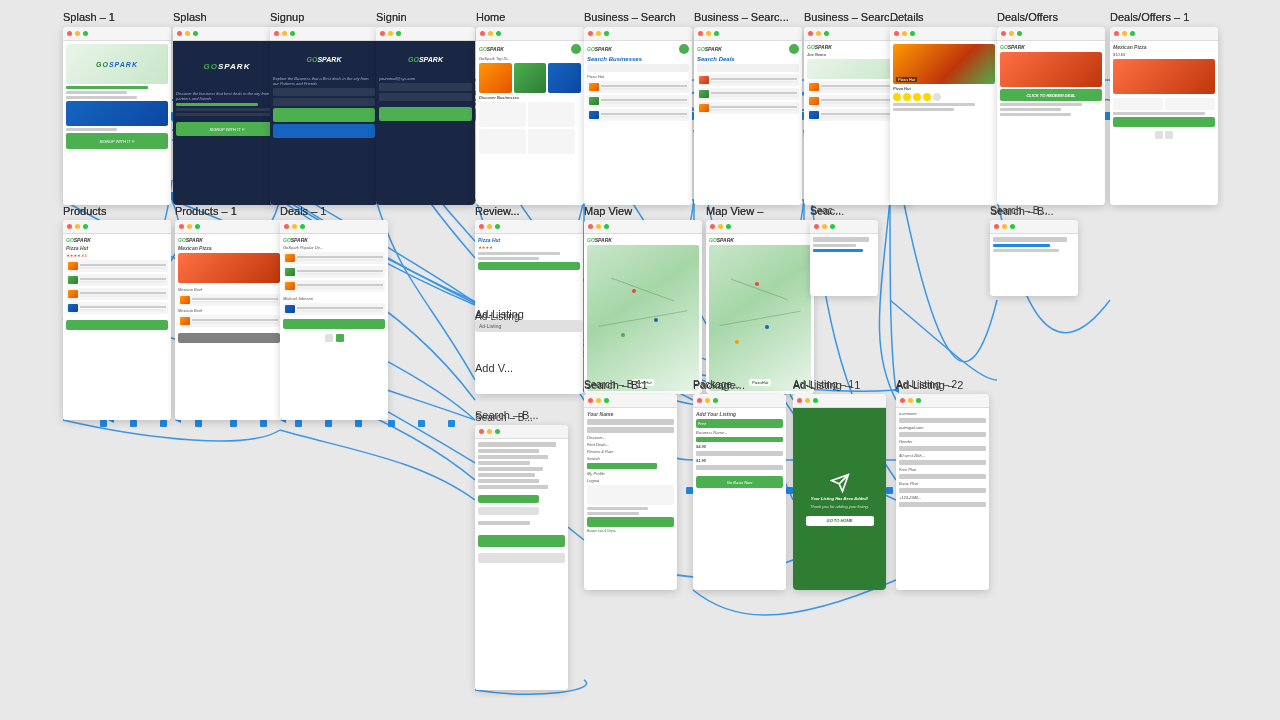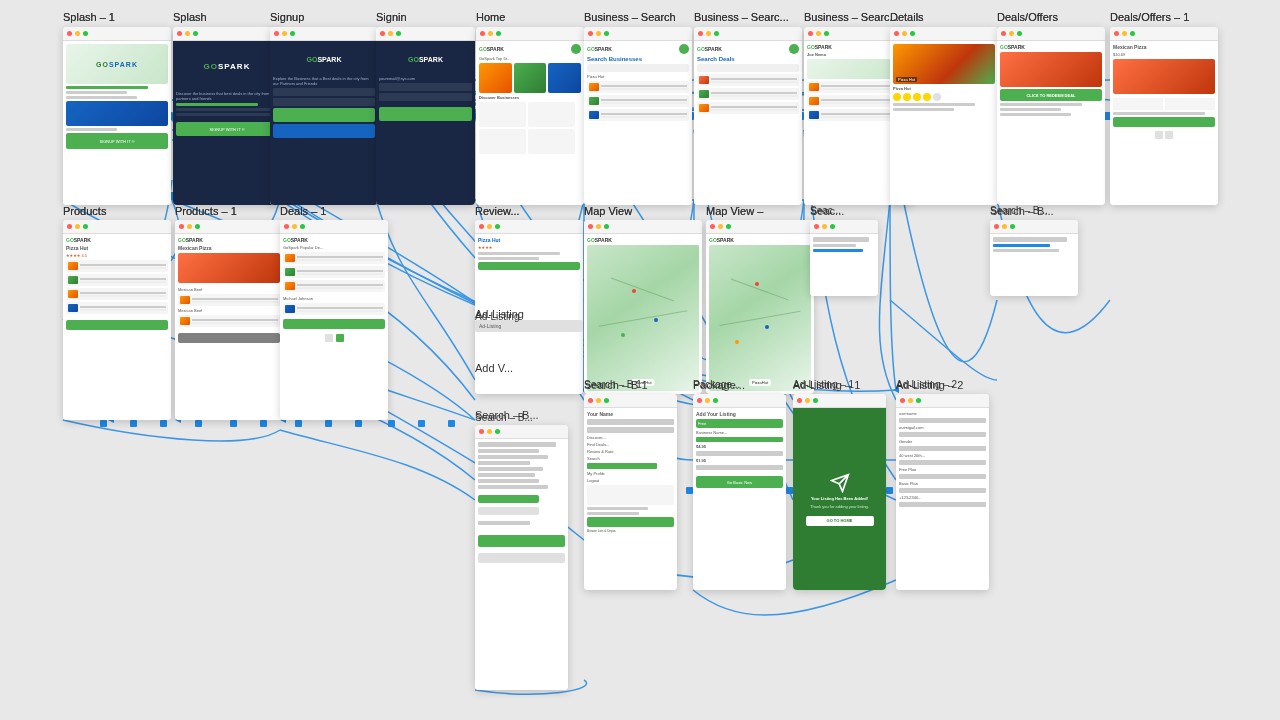--- a/index.html
+++ b/index.html
@@ -62,20 +62,21 @@
     }
     .dot-r { background: #ff5f57; }
     .dot-y { background: #febc2e; }
     .dot-g { background: #28c840; }
 
     .frame-content {
       width: 100%;
       height: calc(100% - 14px);
       overflow: hidden;
       position: relative;
+      font-style: italic;
     }
 
     
     .screen-bg-white { background: #fff; }
 
     .thumb-content {
       padding: 3px;
       font-size: 4px;
       color: #555;
       height: 100%;

